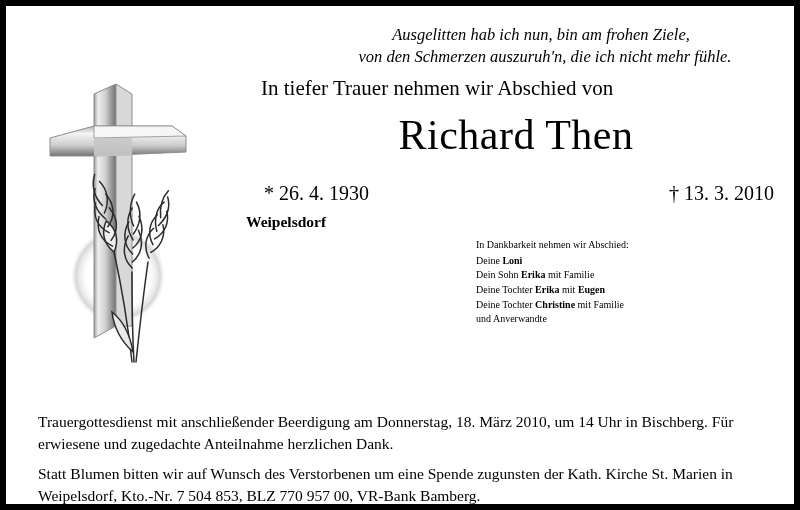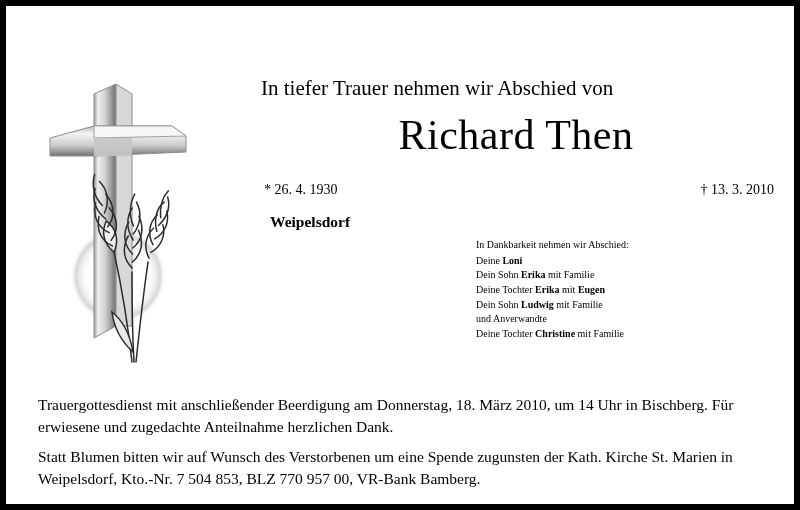--- a/index.html
+++ b/index.html
@@ -69,32 +69,32 @@
     letter-spacing: 0.5px;
     font-family: "Liberation Serif", serif;
   }
 
   
   .dates {
     position: absolute;
     top: 176px;
     left: 258px;
     width: 510px;
-    font-size: 14px;
+    font-size: 20px;
   }
   .dates .birth {
     float: left;
   }
   .dates .death {
     float: right;
   }
   .place {
     position: absolute;
     top: 207px;
-    left: 264px;
+    left: 240px;
     font-size: 15.5px;
     font-weight: bold;
     font-family: Liberation Serif, serif;
   }
 
   
   .family {
     position: absolute;
     top: 232px;
     left: 470px;
@@ -106,21 +106,21 @@
     margin-bottom: 1px;
   }
   .family .fam-line b {
     font-weight: bold;
   }
 
   
   .footer {
     position: absolute;
     left: 32px;
-    top: 388px;
+    top: 405px;
     width: 740px;
     font-size: 15.5px;
     line-height: 1.42;
   }
   .footer .p2 {
     margin-top: 8px;
   }
 
   
   .artwork {
@@ -206,41 +206,44 @@
             <path d="M0,-32 C-6,-42 -7,-54 -1,-62"></path>
             <path d="M0,-38 C6,-48 7,-58 1,-68"></path>
             <path d="M0,-46 C-4,-56 -4,-66 0,-74"></path>
           </g>
 
           <path d="M97,276 C86,266 78,252 76,236 C86,244 94,258 97,276 Z" fill="#e9e9e9"></path>
         </g>
       </svg>
     </div>
 
+    <div class="verse">
+      <div class="line1">Ausgelitten hab ich nun, bin am frohen Ziele,</div>
+      <div class="line2">von den Schmerzen auszuruh'n, die ich nicht mehr fühle.</div>
+    </div>
 
     <div class="intro">In tiefer Trauer nehmen wir Abschied von</div>
 
     <div class="name">Richard Then</div>
 
     <div class="dates">
       <span class="birth">* 26. 4. 1930</span>
       <span class="death">† 13. 3. 2010</span>
     </div>
 
     <div class="place">Weipelsdorf</div>
 
     <div class="family">
       <div class="thanks">In Dankbarkeit nehmen wir Abschied:</div>
       <div id="family-lines">
           <div class="fam-line"><span>Deine </span><b>Loni</b></div>
           <div class="fam-line"><span>Dein Sohn </span><b>Erika</b><span> mit Familie</span></div>
           <div class="fam-line"><span>Deine Tochter </span><b>Erika</b><span> mit </span><b>Eugen</b></div>
-          <div class="fam-line"><span>Dein Sohn </span><b>Ludwig</b><span> mit Familie</span></div>
+          <div class="fam-line"><span>Deine Tochter </span><b>Christine</b><span> mit Familie</span></div>
           <div class="fam-line"><span>und Anverwandte</span></div>
-          <div class="fam-line"><span>Deine Tochter </span><b>Christine</b><span> mit Familie</span></div>
         </div>
     </div>
 
     <div class="footer">
       <div class="p1">Trauergottesdienst mit anschließender Beerdigung am Donnerstag, 18. März 2010, um 14 Uhr in Bischberg. Für erwiesene und zugedachte Anteilnahme herzlichen Dank.</div>
       <div class="p2">Statt Blumen bitten wir auf Wunsch des Verstorbenen um eine Spende zugunsten der Kath. Kirche St. Marien in Weipelsdorf, Kto.-Nr. 7 504 853, BLZ 770 957 00, VR-Bank Bamberg.</div>
     </div>
 
   </div>
 </div>

